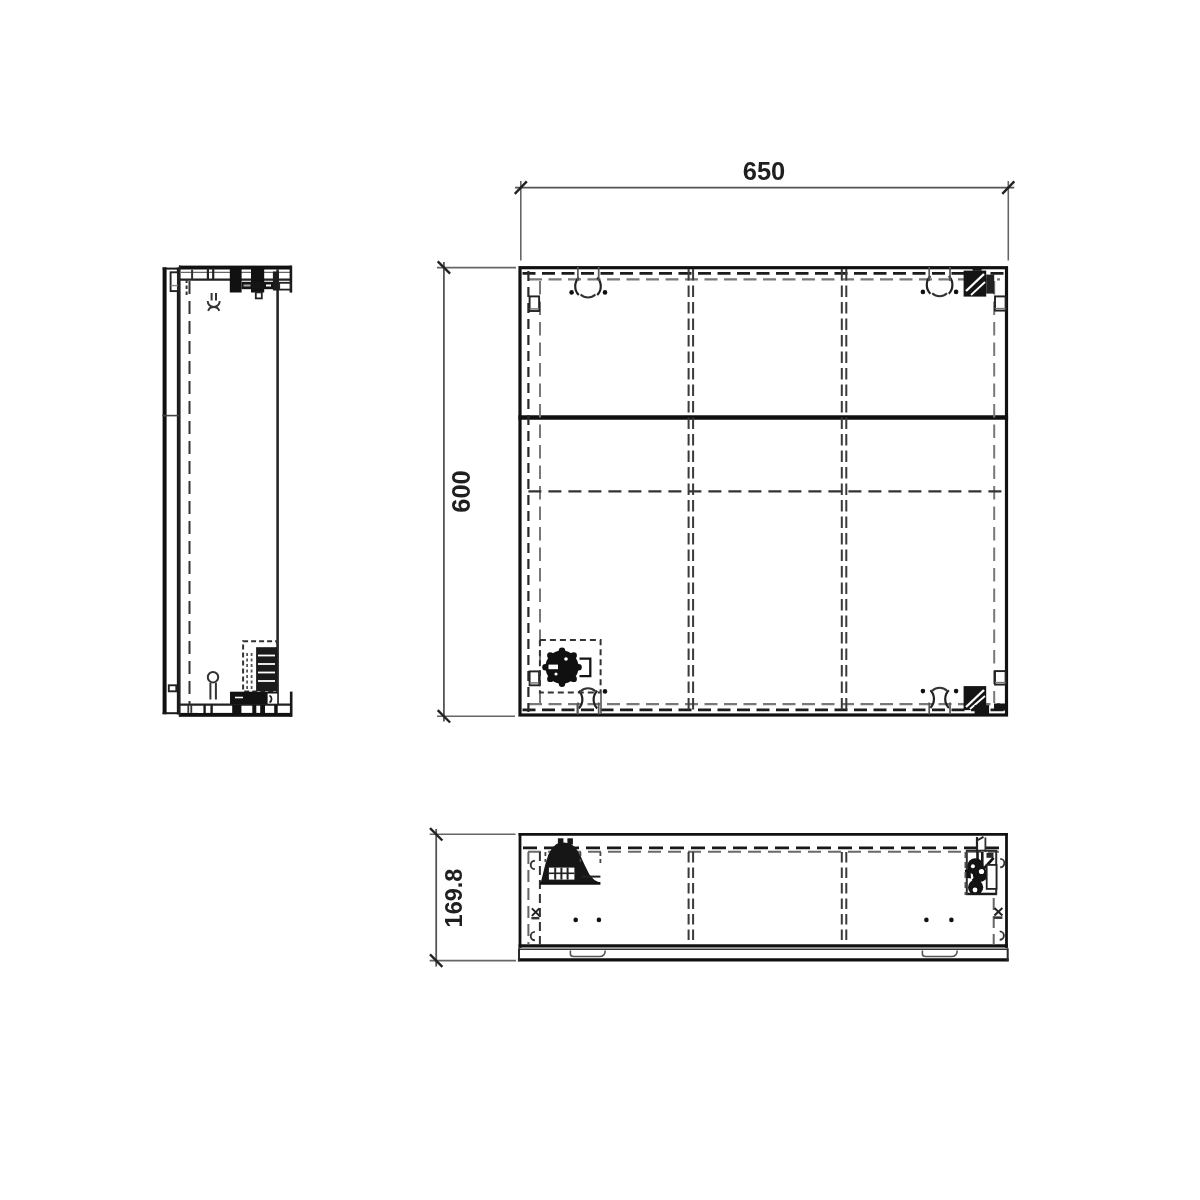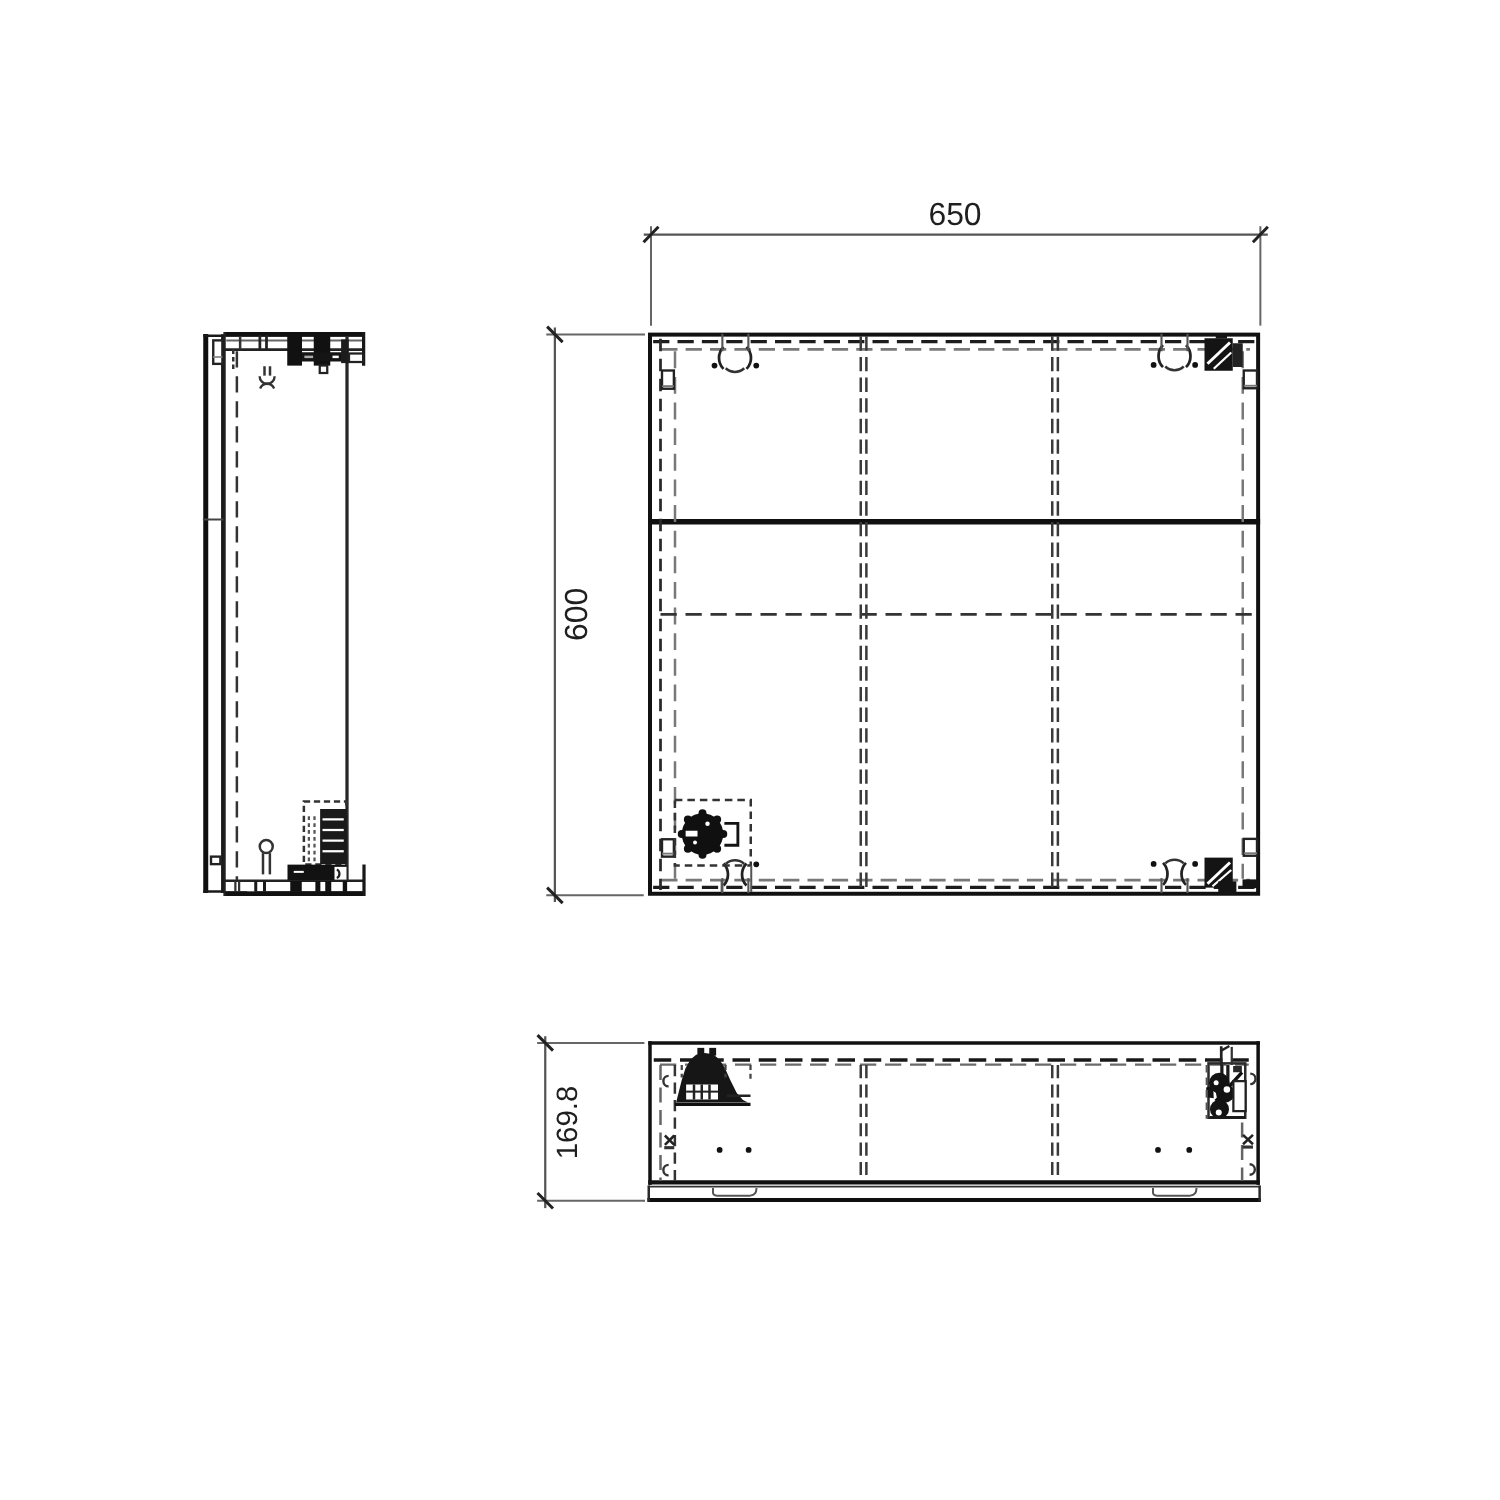--- a/index.html
+++ b/index.html
@@ -1,16 +1,16 @@
 <!DOCTYPE html>
 <html><head>
 <meta charset="utf-8">
 <style>
   html,body{margin:0;padding:0;background:#ffffff;}
-  #canvas{width:1200px;height:1200px;position:relative;font-family:"Liberation Sans", sans-serif;}
+  #canvas{width:1200px;height:1200px;position:relative;font-family:"Liberation Sans", sans-serif;font-weight:bold;}
   svg text{font-family:"Liberation Sans", sans-serif;fill:#1f1f1f;}
 </style>
 </head>
 <body>
 <div id="canvas">
 <svg width="1200" height="1200" viewBox="0 0 1200 1200">
 
 <rect x="0" y="0" width="1200" height="1200" fill="#ffffff"></rect>
 <g id="dim650">
 

